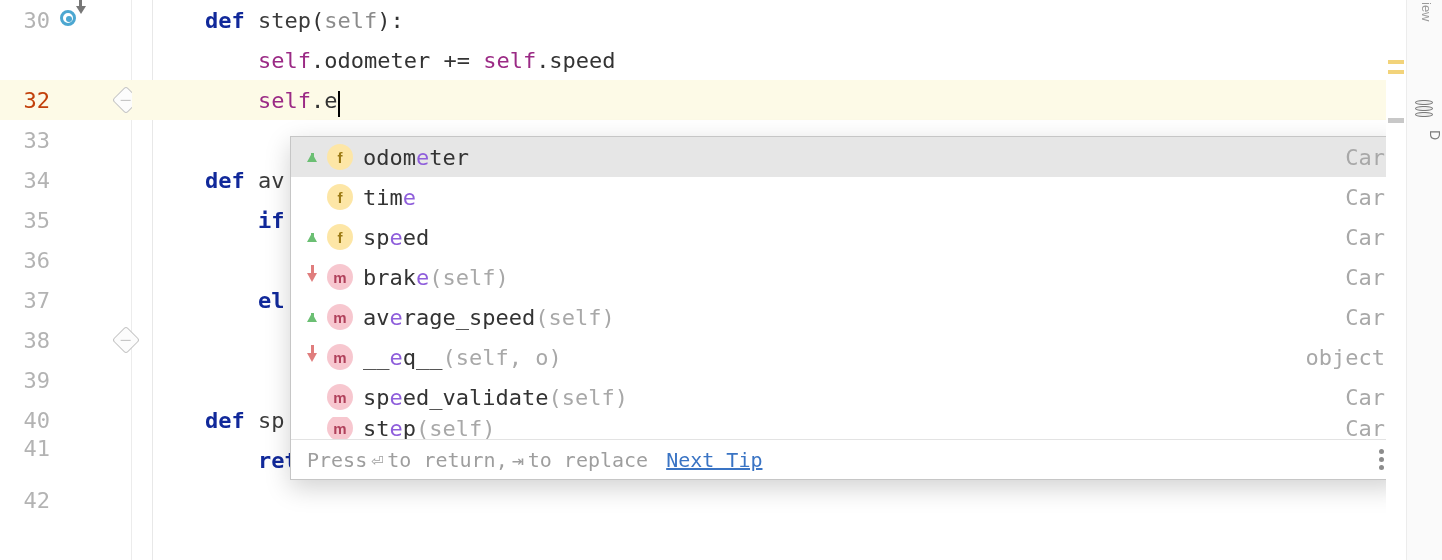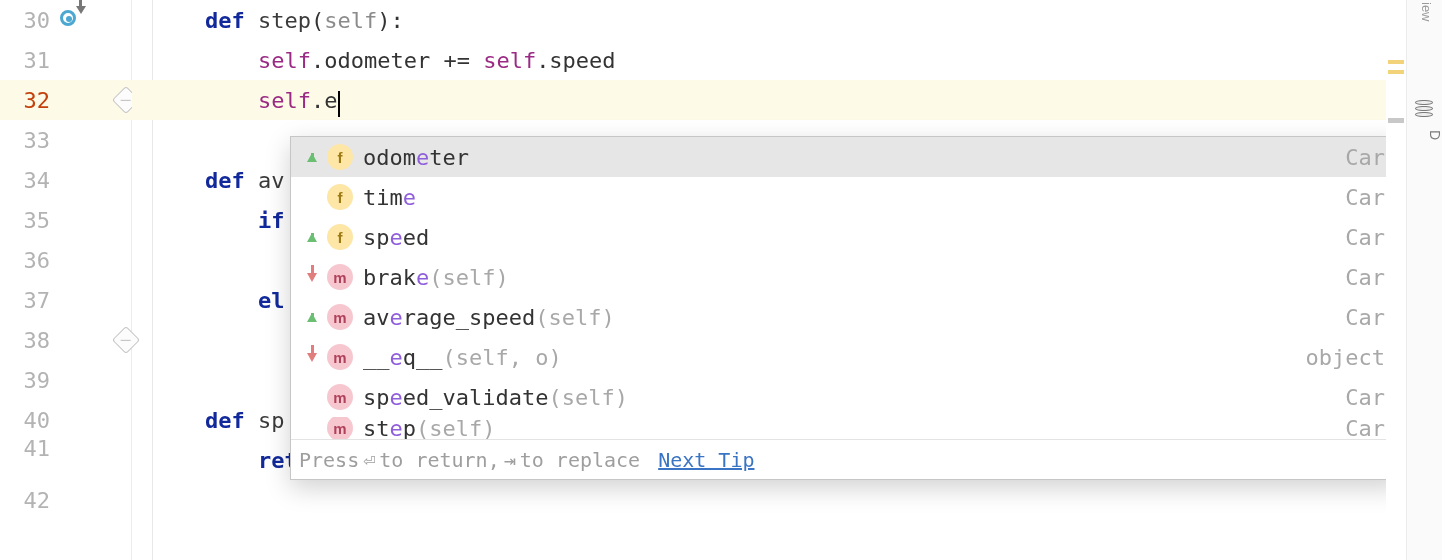--- a/index.html
+++ b/index.html
@@ -128,21 +128,21 @@
   .kind-f { background: #fde6a6; color: #9c7a14; }
   .kind-m { background: #f7c7cf; color: #b0415b; }
   .comp-name { color: #333; }
   .comp-name .hl { color: #8f5edb; }
   .comp-params { color: #a8a8a8; }
   .comp-spacer { flex: 1; }
   .comp-origin { color: #a8a8a8; text-align: center; }
 
   .popup-footer {
     height: 40px; border-top: 1px solid #e3e3e3;
-    display: flex; align-items: center; padding: 0 8px;
+    display: flex; align-items: center; padding: 0 16px;
     color: #9e9e9e;
     font-size: 20px;
   }
   .popup-footer .key-glyph { margin: 0 4px; color: #9e9e9e; }
   .popup-footer .link { color: #3a74c4; margin-left: 18px; cursor: pointer; text-decoration: underline; }
   .popup-footer .more {
     margin-left: auto; width: 6px; height: 22px; position: relative;
   }
   .popup-footer .more::before,
   .popup-footer .more::after,
@@ -198,23 +198,20 @@
 <div class="frame">
 
   <div class="gutter">
     <div class="gutter-line" style="top:0px">
       <span class="ln">30</span>
       <div class="override-icon">
         <div class="ring"></div>
           <div class="arrow"></div>
       </div>
     </div>
-    <div class="gutter-line" style="top:40px">
-        <span class="ln">31</span>
-      </div>
     <div class="gutter-line active" style="top:80px">
       <span class="ln active">32</span>
       <div class="fold-handle" style="top:10px"></div>
     </div>
     <div class="gutter-line" style="top:120px">
         <span class="ln">33</span>
       </div>
     <div class="gutter-line" style="top:160px">
         <span class="ln">34</span>
       </div>

